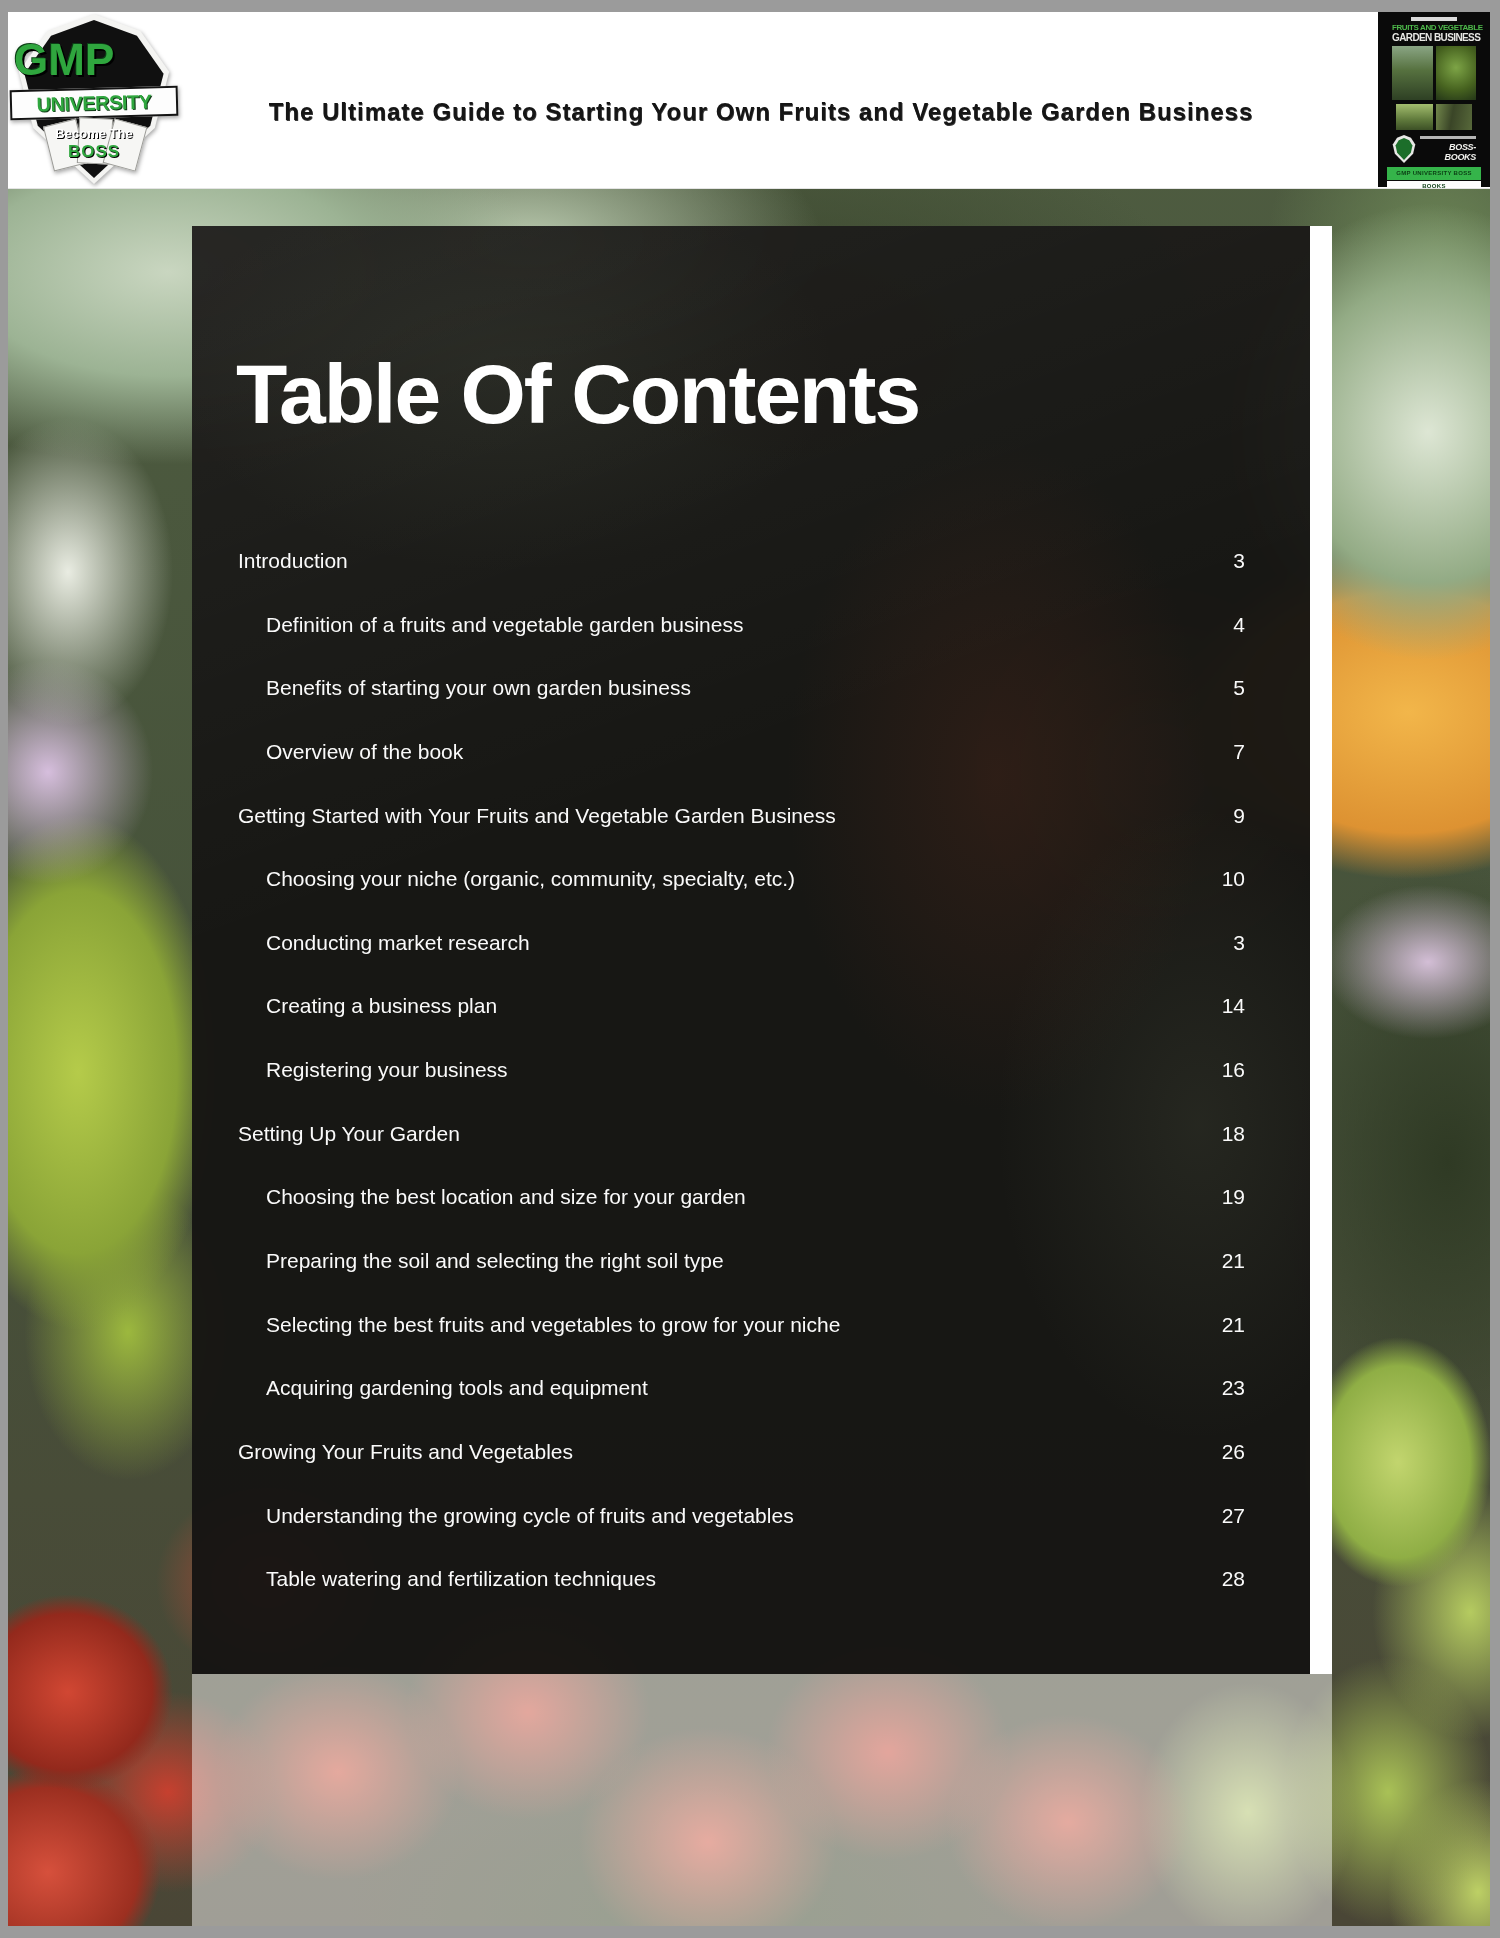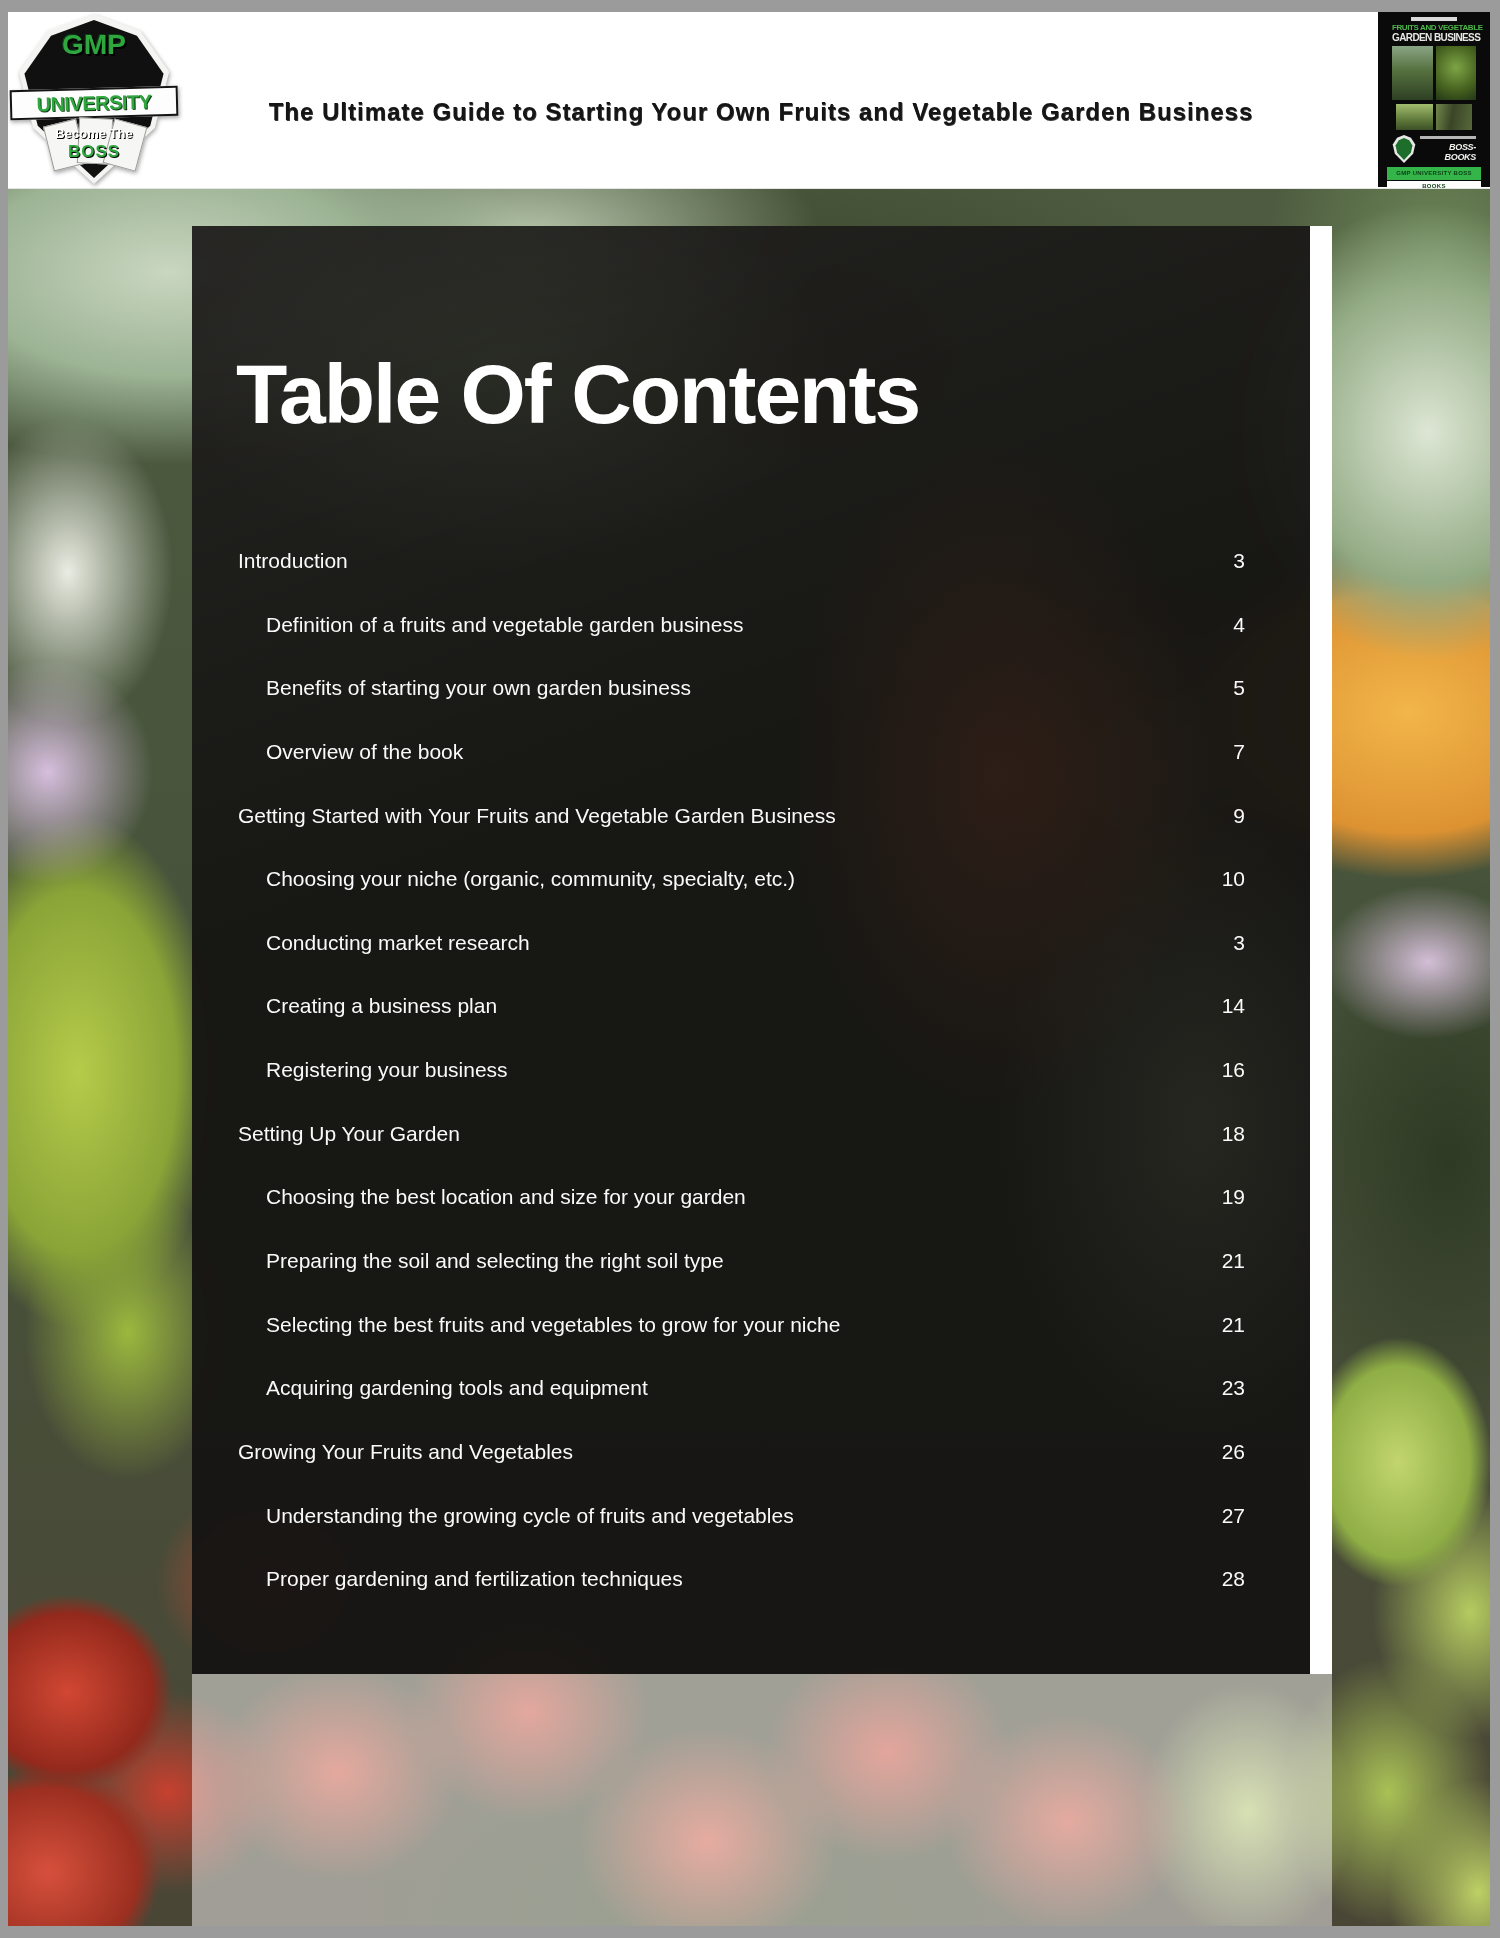--- a/index.html
+++ b/index.html
@@ -74,21 +74,21 @@
   .doc-title{position:absolute;left:170px;right:170px;top:86px;margin:0;text-align:center;
              font-size:24px;font-weight:bold;letter-spacing:1px;color:#151515;white-space:nowrap;
              text-shadow:0.6px 0.6px 0 #3a3a3a;padding-left:24px;}
 
   
   .logo{position:absolute;left:6px;top:2px;width:160px;height:170px;filter:drop-shadow(1px 2px 2px rgba(0,0,0,0.35));}
   .shield-outer{position:absolute;inset:0;background:#f4f4f2;
     clip-path:polygon(50% 0%,79% 10%,97% 34%,88% 67%,50% 100%,12% 67%,3% 34%,21% 10%);}
   .shield-inner{position:absolute;inset:6px;background:#101010;
     clip-path:polygon(50% 0%,79% 10%,97% 34%,88% 67%,50% 100%,12% 67%,3% 34%,21% 10%);}
-  .logo-gmp{position:absolute;left:0;right:0;top:17px;text-align:center;font-size:28px;line-height:1;
+  .logo-gmp{position:absolute;left:0;right:0;top:24px;font-size:44px;line-height:1;
             font-weight:bold;color:var(--green,#2fa63e);text-shadow:2px 2px 0 #000,-1px -1px 0 #0c4016;}
   .logo-band{position:absolute;left:-4px;right:-4px;top:74px;height:30px;background:#fdfdfd;
              border:2px solid #141414;transform:rotate(-1.5deg);text-align:center;}
   .logo-univ{font-size:20px;font-weight:bold;line-height:26px;color:var(--green,#2fa63e);
              letter-spacing:-0.5px;text-shadow:1px 1px 0 #123c18;}
   .logo-book{position:absolute;width:34px;height:46px;background:#f6f6f4;border:1px solid #9a9a96;}
   .b1{left:34px;top:108px;transform:rotate(-14deg);}
   .b2{left:64px;top:104px;transform:rotate(3deg);}
   .b3{left:94px;top:108px;transform:rotate(15deg);}
   .logo-become{position:absolute;left:0;right:0;top:112px;text-align:center;font-size:13px;font-weight:bold;
@@ -194,21 +194,21 @@
           </div>
           <div class="toc-row lvl0">
             <span class="toc-label">Growing Your Fruits and Vegetables</span>
             <span class="toc-page">26</span>
           </div>
           <div class="toc-row lvl1">
             <span class="toc-label">Understanding the growing cycle of fruits and vegetables</span>
             <span class="toc-page">27</span>
           </div>
           <div class="toc-row lvl1">
-            <span class="toc-label">Proper gardening and fertilization techniques</span>
+            <span class="toc-label">Table watering and fertilization techniques</span>
             <span class="toc-page">28</span>
           </div>
         </div>
     </div>
 
     <div class="header">
 
       <div class="logo">
         <div class="shield-outer"></div>
         <div class="shield-inner"></div>

